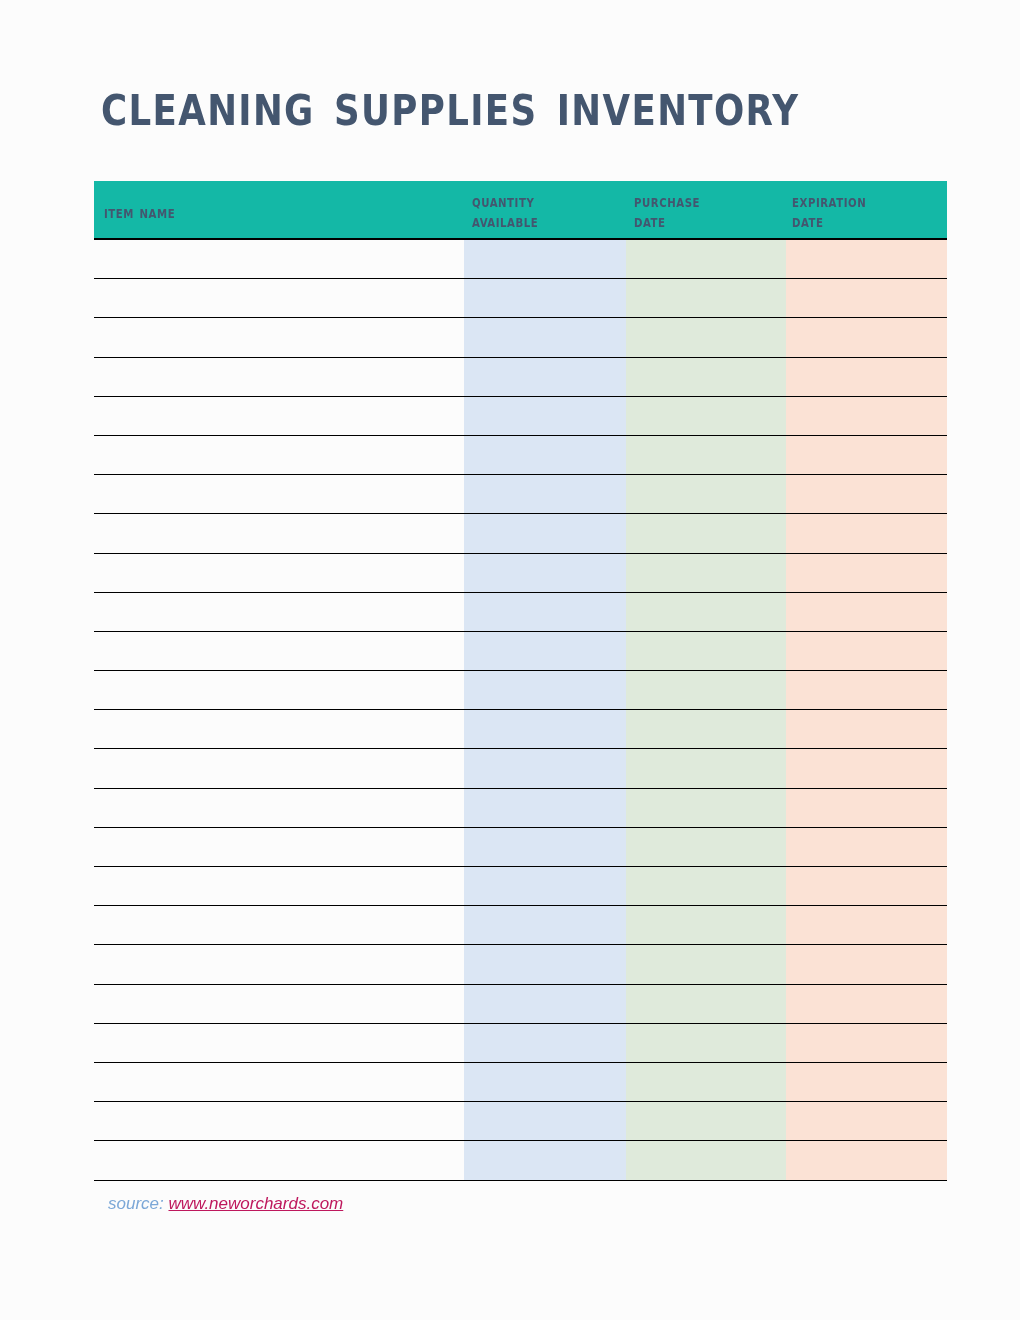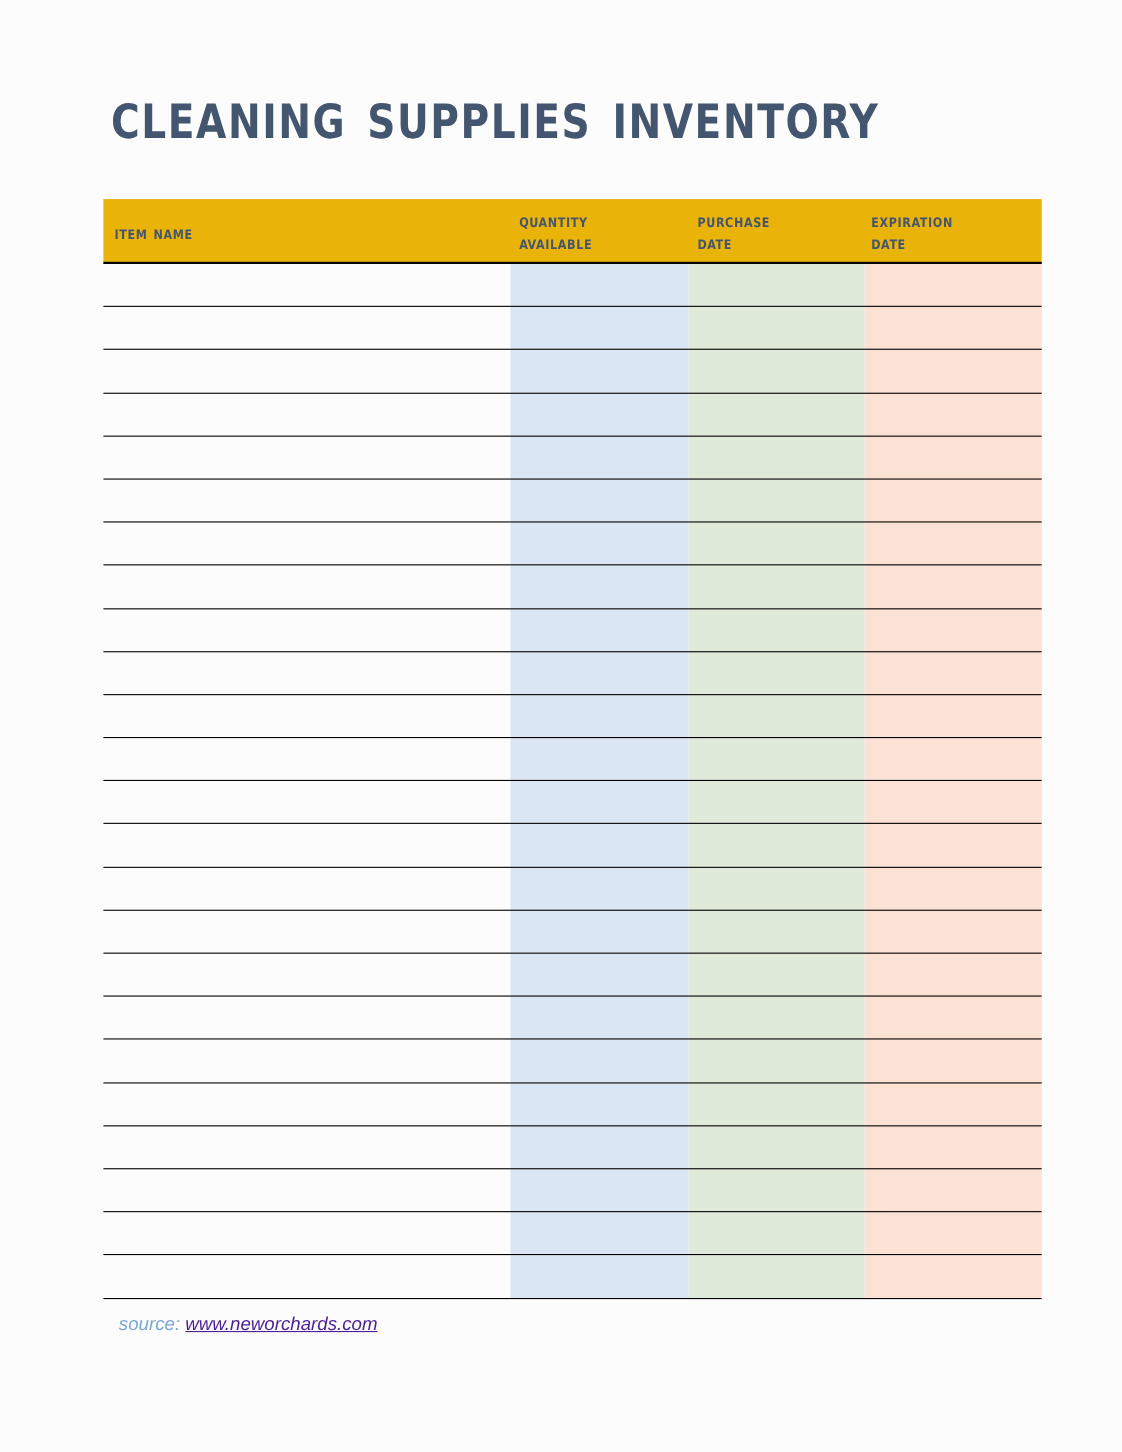--- a/index.html
+++ b/index.html
@@ -38,21 +38,21 @@
     position: absolute;
     left: 94px;
     top: 181px;
     width: 853px;
   }
 
   
   .tbl-header {
     position: relative;
     height: 59px;
-    background: #eab308;
+    background: #14b8a6;
     border-bottom: 2px solid #000000;
     box-sizing: border-box;
   }
   .hcell {
     position: absolute;
     font-family: "DejaVu Sans Condensed", "Liberation Sans Narrow", "Liberation Sans", sans-serif;
     font-size: 17px;
     line-height: 20px;
     font-weight: 700;
     font-variant: small-caps;
@@ -115,21 +115,21 @@
     left: 108px;
     top: 1194px;
     font-family: "Liberation Sans", sans-serif;
     font-style: italic;
     font-size: 17px;
     color: #7ba7d7;
     white-space: nowrap;
   }
   #source-line .src-url {
     text-decoration: underline;
-    color: #4c1d95;
+    color: #be185d;
   }
 </style>
 </head>
 <body>
 
 <div id="page-title">Cleaning Supplies Inventory</div>
 
 <div id="inventory-table">
 
   <div class="tbl-header">

